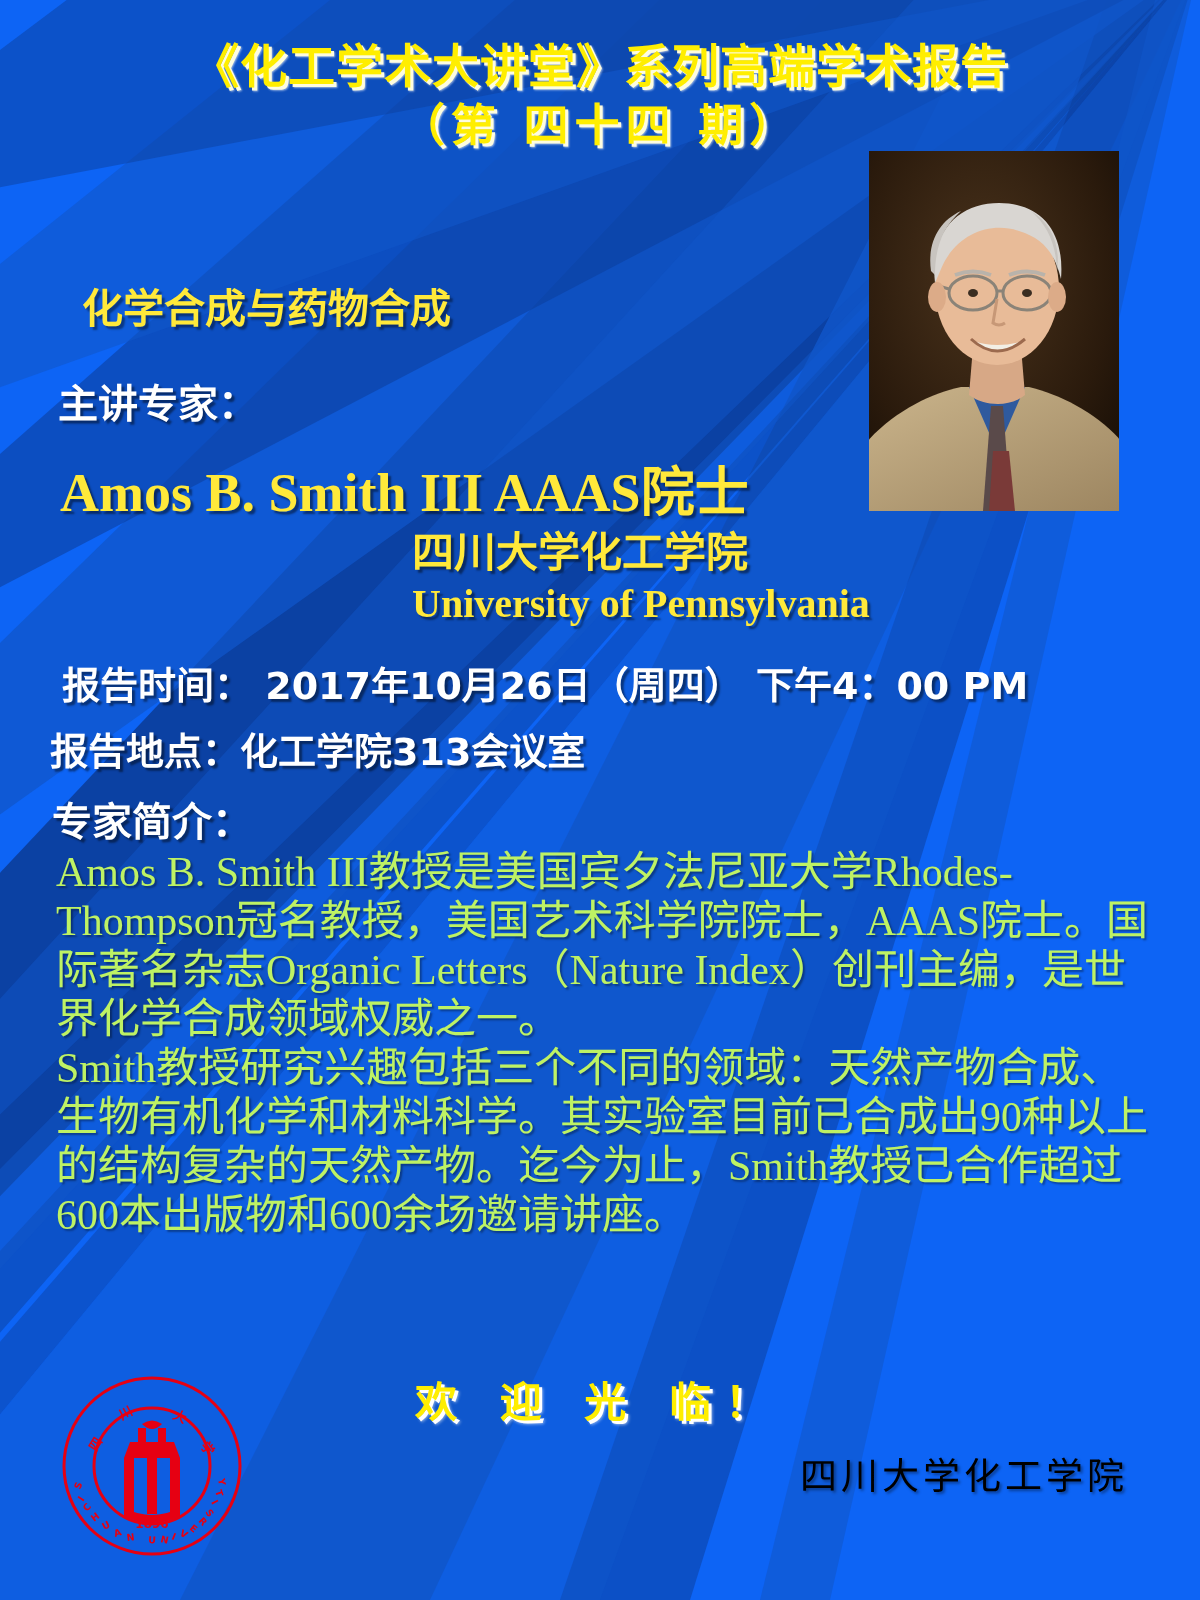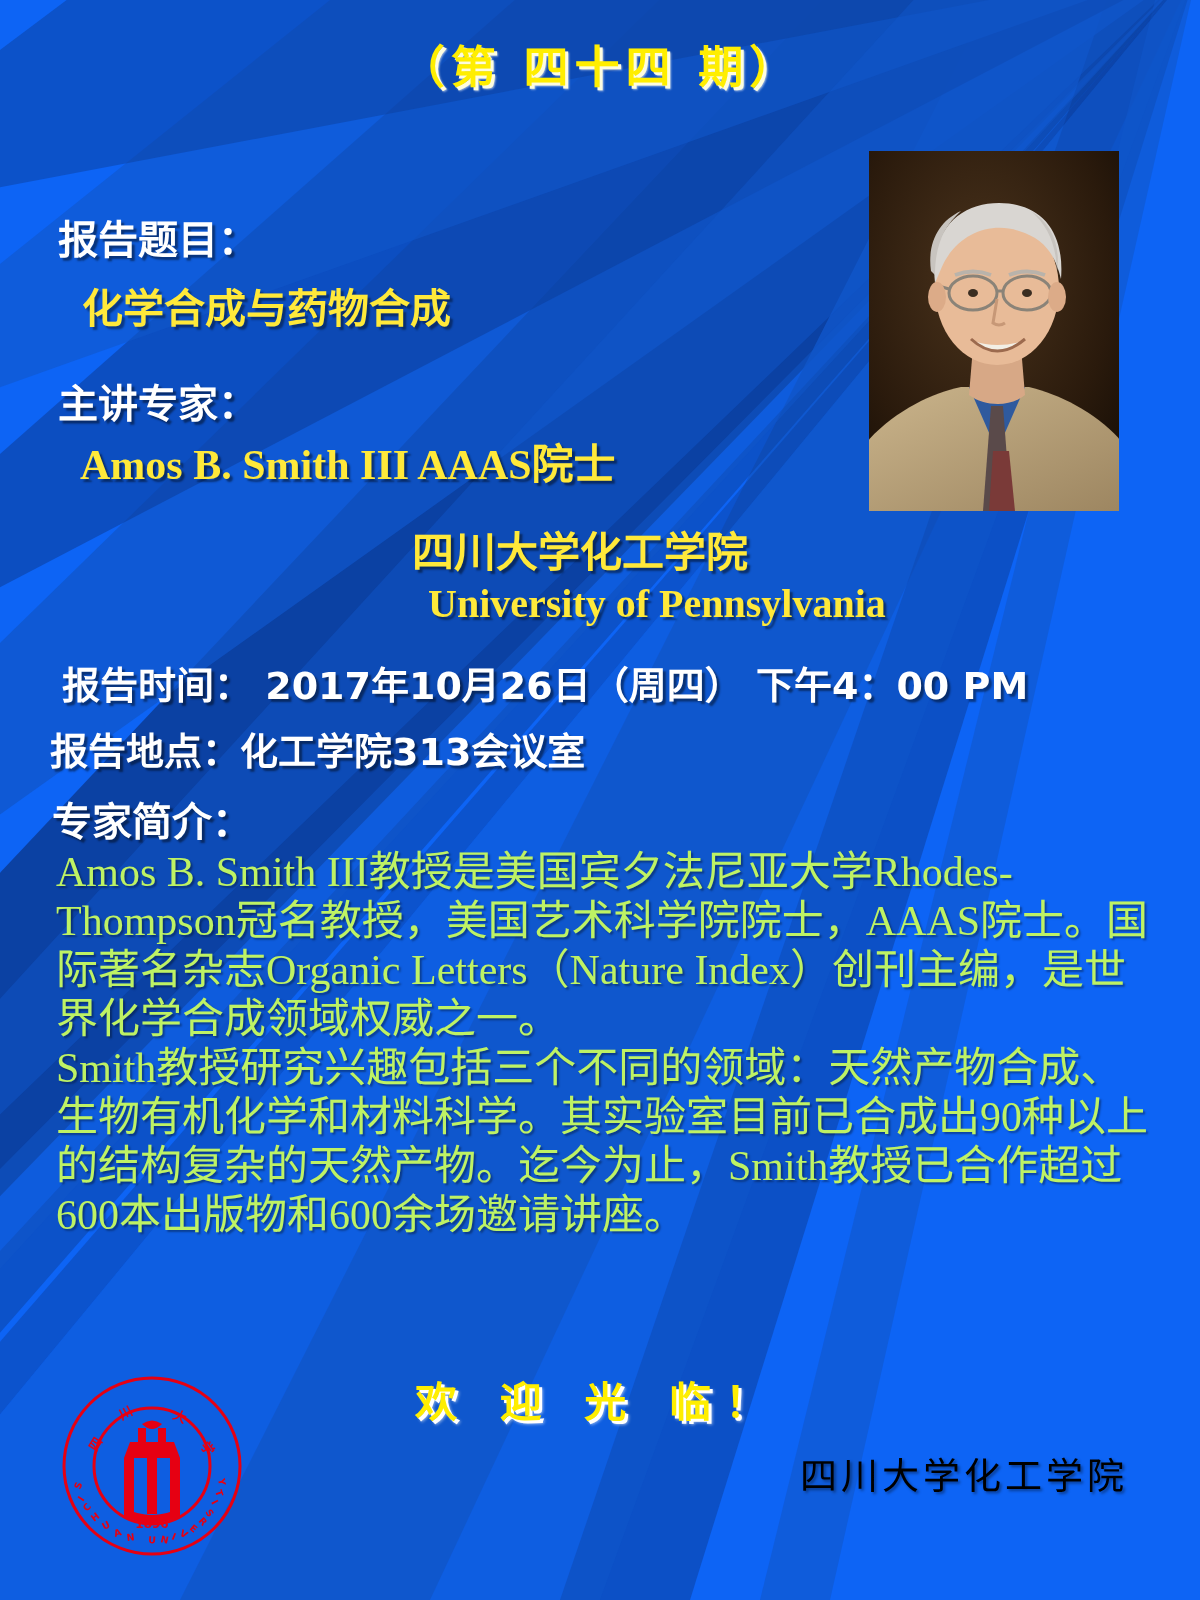--- a/index.html
+++ b/index.html
@@ -63,23 +63,23 @@
   }
   .speaker-label { left:58px; top:372px; font-size:40px; }
 
   .spk-yellow {
     font-family:"Liberation Serif", "DejaVu Serif", serif;
     font-weight:bold;
     color:#ffe93a;
     text-shadow: 3px 3px 2px rgba(0,0,0,.45);
     white-space:nowrap;
   }
-  .spk-name   { left:60px;  top:430px; font-size:42px;margin-left:20px; }
+  .spk-name   { left:60px;  top:448px; font-size:54px; }
   .spk-fellow { left:412px; top:518px; font-size:42px; }
-  .spk-univ   { left:412px; top:580px; font-size:40px;margin-left:16px; }
+  .spk-univ   { left:412px; top:580px; font-size:40px; }
 
   .meta-time  { left:62px; top:655px; font-size:38px; }
   .meta-place { left:50px; top:721px; font-size:38px; }
   .bio-label  { left:52px; top:790px; font-size:40px;text-align:right; }
 
   .bio-body {
     left:56px; top:848px; width:1094px;
     font-family:"Liberation Serif", "DejaVu Serif", serif;
     font-size:42px;
     line-height:49px;
@@ -188,24 +188,24 @@
 
       <path d="M104,190 Q128,208 154,190 Q128,198 104,190 Z" fill="#f2efe6"></path>
       <path d="M102,188 Q128,212 156,188" stroke="#9c6a4e" stroke-width="3" fill="none"></path>
 
       <ellipse cx="68" cy="146" rx="9" ry="15" fill="#dcab88"></ellipse>
       <ellipse cx="188" cy="146" rx="9" ry="15" fill="#dcab88"></ellipse>
     </svg>
   </div>
 
   <div class="layer title-block">
+    <div class="title-line1">《化工学术大讲堂》系列高端学术报告</div>
     <div class="title-line2">（第 四十四 期）</div>
   </div>
 
-  <div class="layer lbl-white topic-label">报告题目：</div>
   <div class="layer lbl-white speaker-label">主讲专家：</div>
 
   <div class="layer topic-value">化学合成与药物合成</div>
 
   <div class="layer spk-yellow spk-name">Amos B. Smith III  AAAS院士</div>
   <div class="layer spk-yellow spk-fellow">四川大学化工学院</div>
   <div class="layer spk-yellow spk-univ">University of Pennsylvania</div>
 
   <div class="layer lbl-white meta-time">报告时间： 2017年10月26日（周四） 下午4：00 PM</div>
   <div class="layer lbl-white meta-place">报告地点：化工学院313会议室</div>

